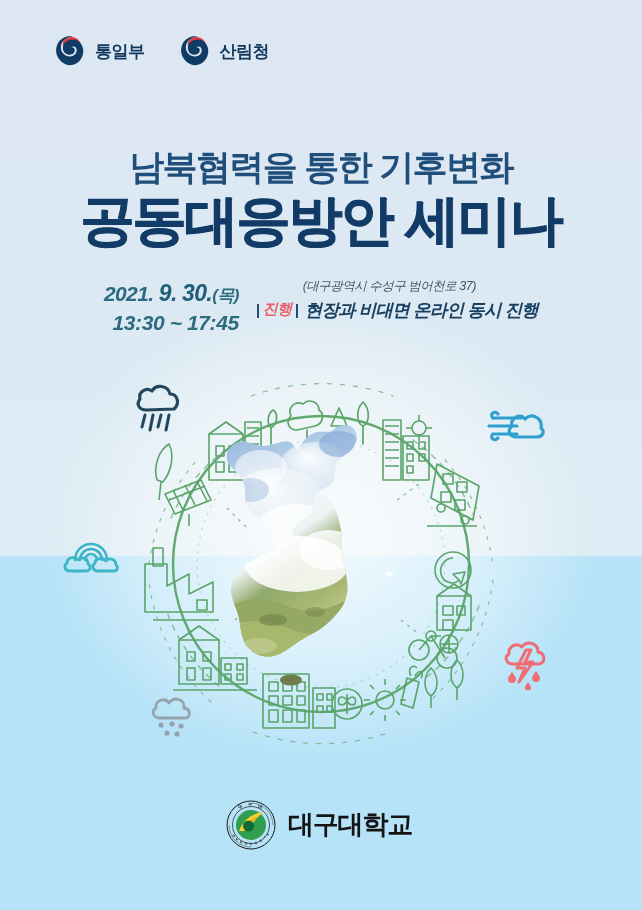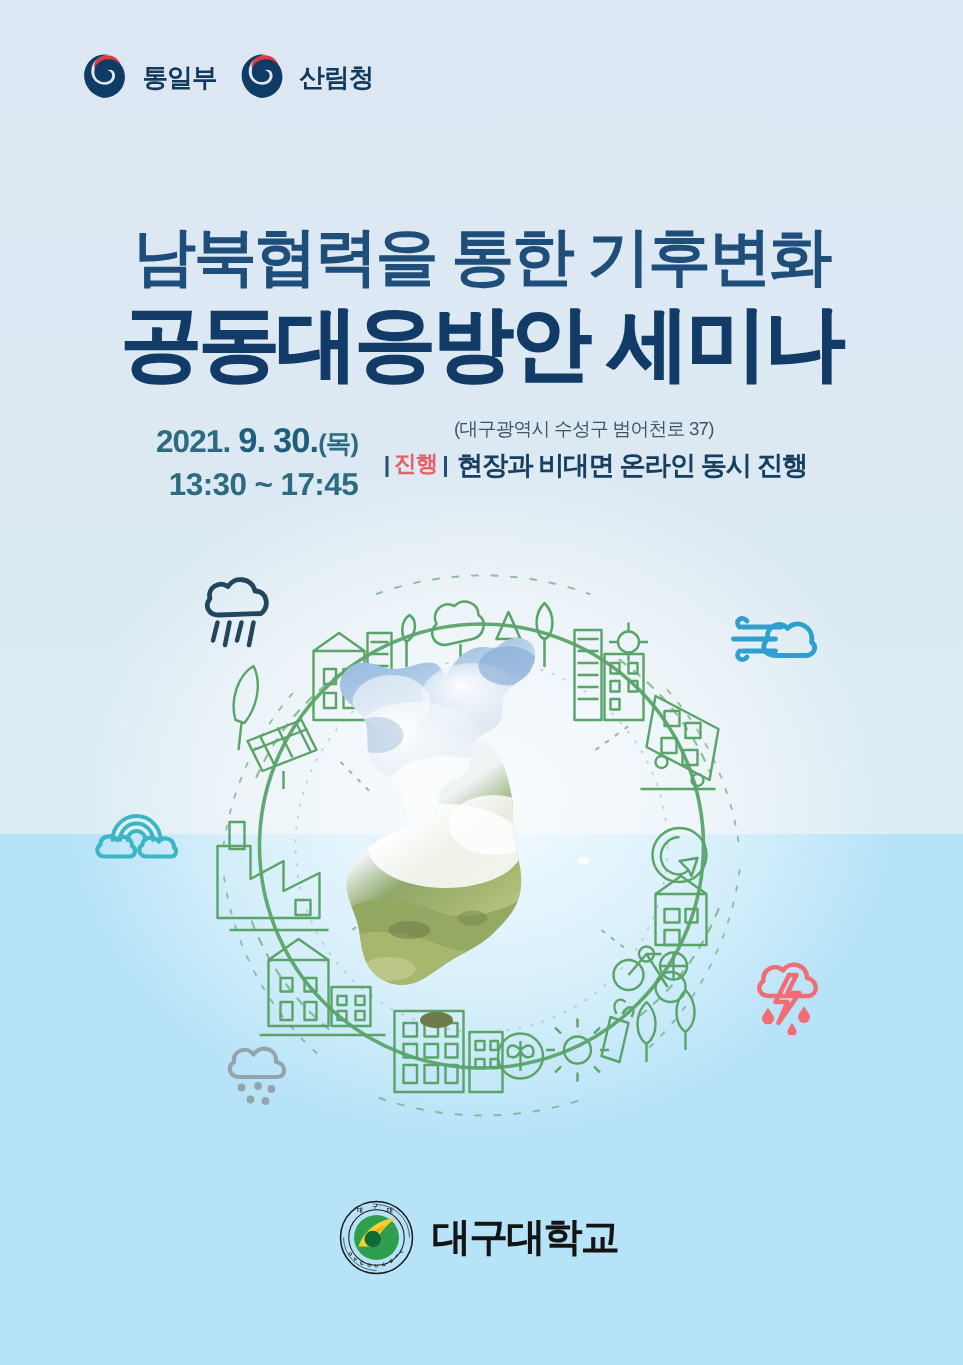--- a/index.html
+++ b/index.html
@@ -22,45 +22,45 @@
     background:#b7e3f8;
   }
   .bg-glow{
     position:absolute;left:50%;top:300px;transform:translateX(-50%);
     width:560px;height:460px;border-radius:50%;
     background:radial-gradient(ellipse at 50% 50%,rgba(255,255,255,.85) 0%,rgba(255,255,255,.45) 42%,rgba(255,255,255,0) 70%);
     pointer-events:none;
   }
   
   .gov-row{
-    position:absolute;left:52px;top:34px;display:flex;align-items:center;gap:12px;
+    position:absolute;left:52px;top:34px;display:flex;align-items:center;gap:32px;
   }
   .gov-item{display:flex;align-items:center;gap:9px;}
   .taegeuk{width:34px;height:34px;flex:none;display:block;}
   .gov-label{
     font-size:17px;font-weight:700;color:#123a5e;letter-spacing:-.5px;
     white-space:nowrap;
   }
   
   .title-wrap{
     position:absolute;left:0;top:146px;width:642px;text-align:center;
   }
   .title-l1{
-    font-size:42px;font-weight:700;color:#1e4e79;letter-spacing:-1.6px;
+    font-size:35px;font-weight:700;color:#1e4e79;letter-spacing:-1.6px;
     line-height:1.18;white-space:nowrap;
   }
   .title-l2{
     font-size:54px;font-weight:900;color:#123c67;letter-spacing:-2px;
     line-height:1.18;white-space:nowrap;margin-top:2px;
     -webkit-text-stroke:1px #123c67;
   }
   
   .info{
     position:absolute;left:0;top:278px;width:642px;
-    display:flex;justify-content:center;align-items:flex-start;gap:18px;
+    display:flex;justify-content:center;align-items:flex-start;gap:18px;font-style:italic;
   }
   .info-left{
     text-align:right;color:#2d6b80;padding-top:1px;
   }
   .info-date{
     font-size:21px;font-weight:600;letter-spacing:-.6px;white-space:nowrap;line-height:1.28;
   }
   .info-date .big{font-weight:900;font-size:23px;color:#205f79;}
   .info-date .dow{font-size:17px;}
   .info-time{

